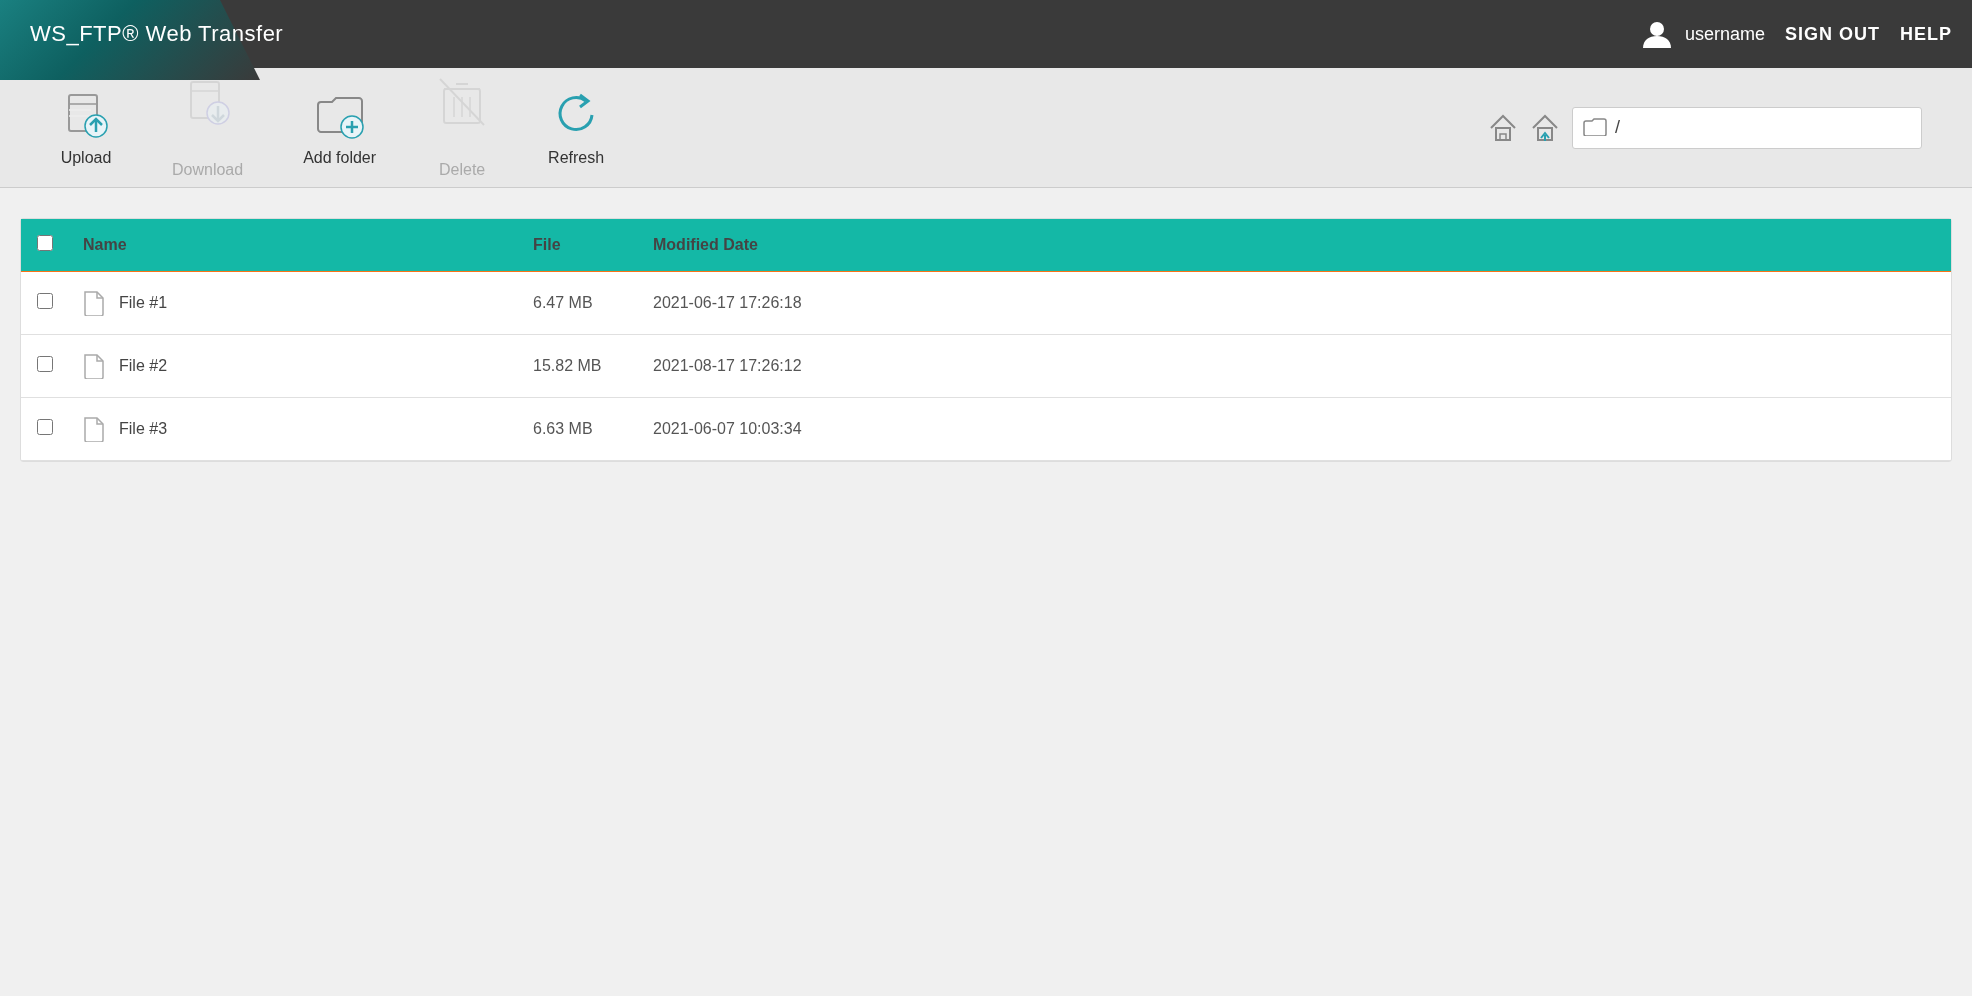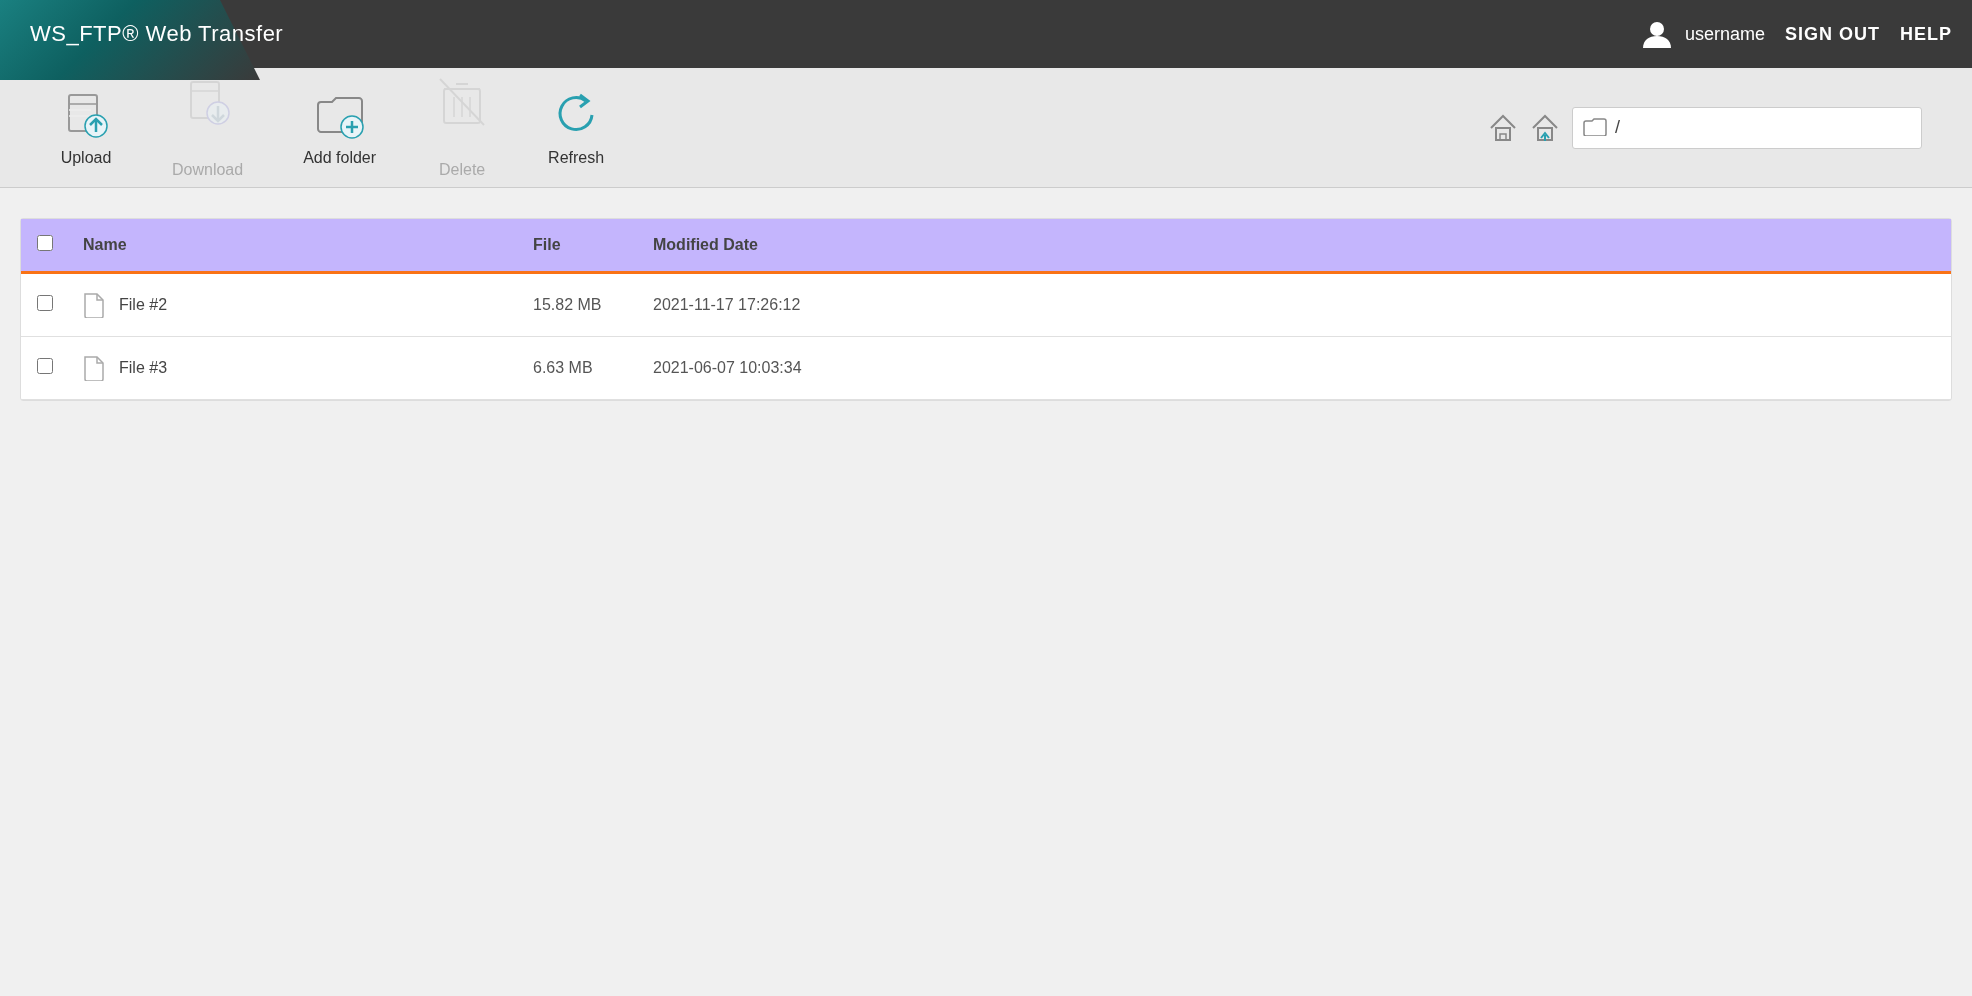--- a/index.html
+++ b/index.html
@@ -156,22 +156,22 @@
       border: 1px solid #ddd;
       border-radius: 3px;
     }
 
     
     .file-table {
       width: 100%;
       border-collapse: collapse;
     }
     .file-table thead tr {
-      background: #c4b5fd;
-      border-bottom: 3px solid #f97316;
+      background: #14b8a6;
+      border-bottom: 1px solid #f97316;
     }
     .file-table thead th {
       padding: 16px 12px;
       text-align: left;
       font-size: 16px;
       font-weight: 600;
       color: #444;
     }
     .file-table thead th:first-child {
       width: 50px;
@@ -351,46 +351,62 @@
       <tr>
         <th>
           <input type="checkbox" style="">
         </th>
         <th>Name</th>
         <th>File</th>
         <th>Modified Date</th>
       </tr>
     </thead>
     <tbody id="file-table-body">
-        <tr>
+    <tr>
           <td><input type="checkbox" style=""></td>
           <td>
     <div class="file-name-cell">
       <div class="file-icon">
         <svg width="22" height="26" viewBox="0 0 22 26" fill="none">
           <path d="M2 2 L14 2 L20 8 L20 24 C20 25 19 26 18 26 L4 26 C3 26 2 25 2 24 Z" stroke="#aaa" stroke-width="1.5" fill="white"></path>
           <path d="M14 2 L14 8 L20 8" stroke="#aaa" stroke-width="1.5" fill="none"></path>
         </svg>
       </div>
-      <span class="file-name-text">File #2</span>
+      <span class="file-name-text">File #1</span>
     </div>
   </td>
-          <td class="file-size">15.82 MB</td>
-          <td class="file-date">2021-11-17 17:26:12</td>
+          <td class="file-size">6.47 MB</td>
+          <td class="file-date">2021-06-17 17:26:18</td>
         </tr>
         <tr>
           <td><input type="checkbox" style=""></td>
           <td>
     <div class="file-name-cell">
       <div class="file-icon">
         <svg width="22" height="26" viewBox="0 0 22 26" fill="none">
           <path d="M2 2 L14 2 L20 8 L20 24 C20 25 19 26 18 26 L4 26 C3 26 2 25 2 24 Z" stroke="#aaa" stroke-width="1.5" fill="white"></path>
           <path d="M14 2 L14 8 L20 8" stroke="#aaa" stroke-width="1.5" fill="none"></path>
         </svg>
       </div>
+      <span class="file-name-text">File #2</span>
+    </div>
+  </td>
+          <td class="file-size">15.82 MB</td>
+          <td class="file-date">2021-08-17 17:26:12</td>
+        </tr>
+        <tr>
+          <td><input type="checkbox" style=""></td>
+          <td>
+    <div class="file-name-cell">
+      <div class="file-icon">
+        <svg width="22" height="26" viewBox="0 0 22 26" fill="none">
+          <path d="M2 2 L14 2 L20 8 L20 24 C20 25 19 26 18 26 L4 26 C3 26 2 25 2 24 Z" stroke="#aaa" stroke-width="1.5" fill="white"></path>
+          <path d="M14 2 L14 8 L20 8" stroke="#aaa" stroke-width="1.5" fill="none"></path>
+        </svg>
+      </div>
       <span class="file-name-text">File #3</span>
     </div>
   </td>
           <td class="file-size">6.63 MB</td>
           <td class="file-date">2021-06-07 10:03:34</td>
         </tr>
       </tbody>
   </table>
 </div>
 

